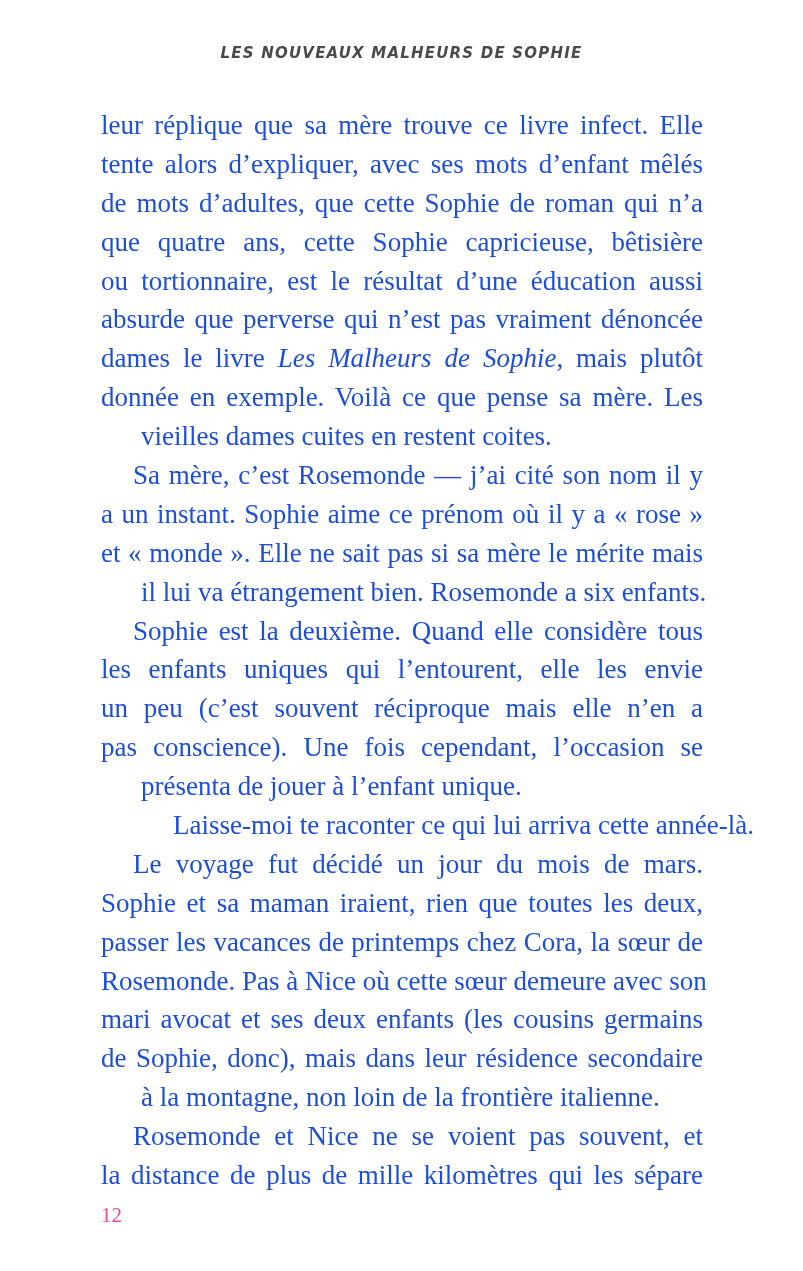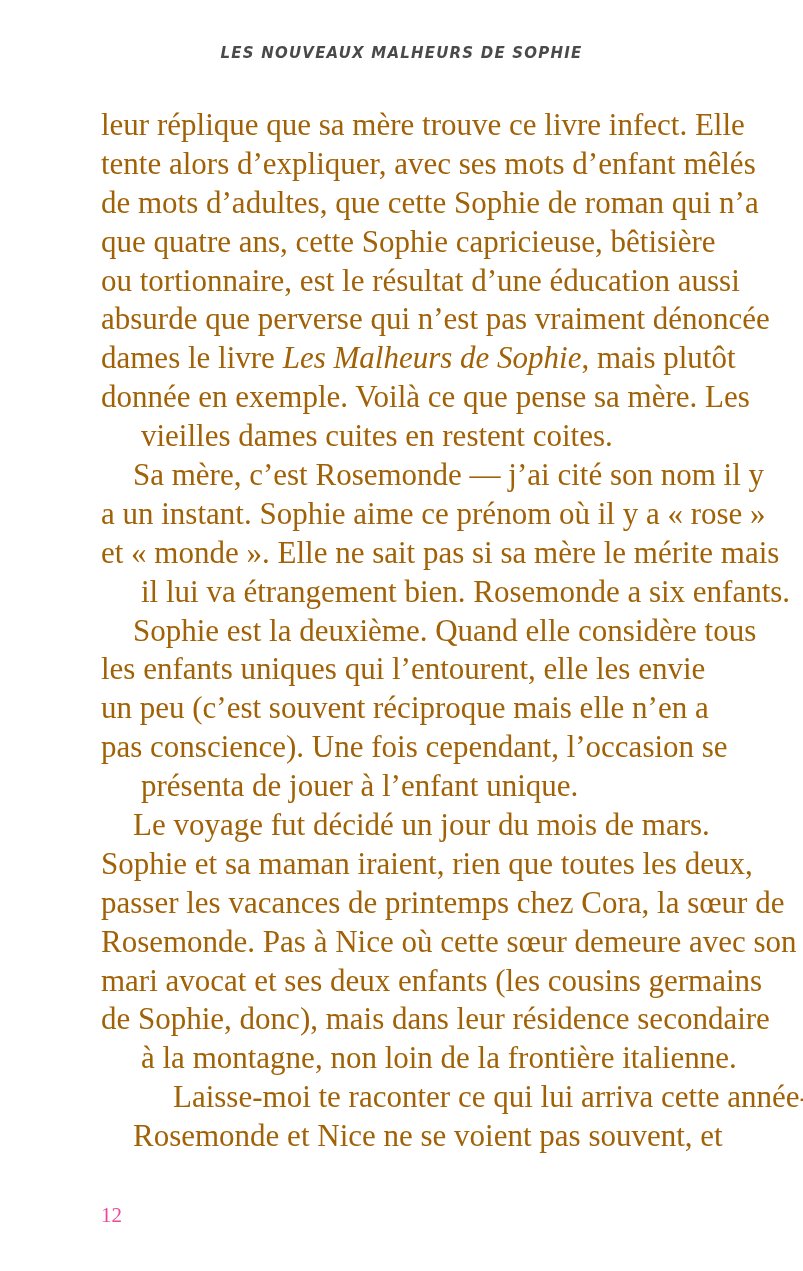--- a/index.html
+++ b/index.html
@@ -26,23 +26,23 @@
       letter-spacing: 1.2px;
       color: #4a4a4a;
       font-style: italic;
     }
     .text-block {
       position: absolute;
       top: 106px;
       left: 101px;
       width: 602px;
       font-family: "Liberation Serif", serif;
-      font-size: 31px;
+      font-size: 27px;
       line-height: 38.9px;
-      color: #a16207;
+      color: #1d4ed8;
     }
     .line {
       display: block;
       white-space: nowrap;
       text-align: justify;
       text-align-last: justify;
       height: 38.9px;
     }
     .line.last {
       text-align-last: left;
@@ -91,31 +91,32 @@
 
   <div>
     <span class="line indent">Sophie est la deuxième. Quand elle considère tous</span>
     <span class="line">les enfants uniques qui l’entourent, elle les envie</span>
     <span class="line">un peu (c’est souvent réciproque mais elle n’en a</span>
     <span class="line">pas conscience). Une fois cependant, l’occasion se</span>
     <span class="line last">présenta de jouer à l’enfant unique.</span>
   </div>
 
   <div>
+    <span class="line indent last">Laisse-moi te raconter ce qui lui arriva cette année-là.</span>
+  </div>
+
+  <div>
     <span class="line indent">Le voyage fut décidé un jour du mois de mars.</span>
     <span class="line">Sophie et sa maman iraient, rien que toutes les deux,</span>
     <span class="line">passer les vacances de printemps chez Cora, la sœur de</span>
     <span class="line">Rosemonde. Pas à Nice où cette sœur demeure avec son</span>
     <span class="line">mari avocat et ses deux enfants (les cousins germains</span>
     <span class="line">de Sophie, donc), mais dans leur résidence secondaire</span>
     <span class="line last">à la montagne, non loin de la frontière italienne.</span>
   </div>
 
   <div>
-    <span class="line indent last">Laisse-moi te raconter ce qui lui arriva cette année-là.</span>
-  </div>
-
-  <div>
     <span class="line indent">Rosemonde et Nice ne se voient pas souvent, et</span>
+    <span class="line">la distance de plus de mille kilomètres qui les sépare</span>
   </div>
 </div>
 
 <div class="page-number">12</div>
 
 </body></html>

